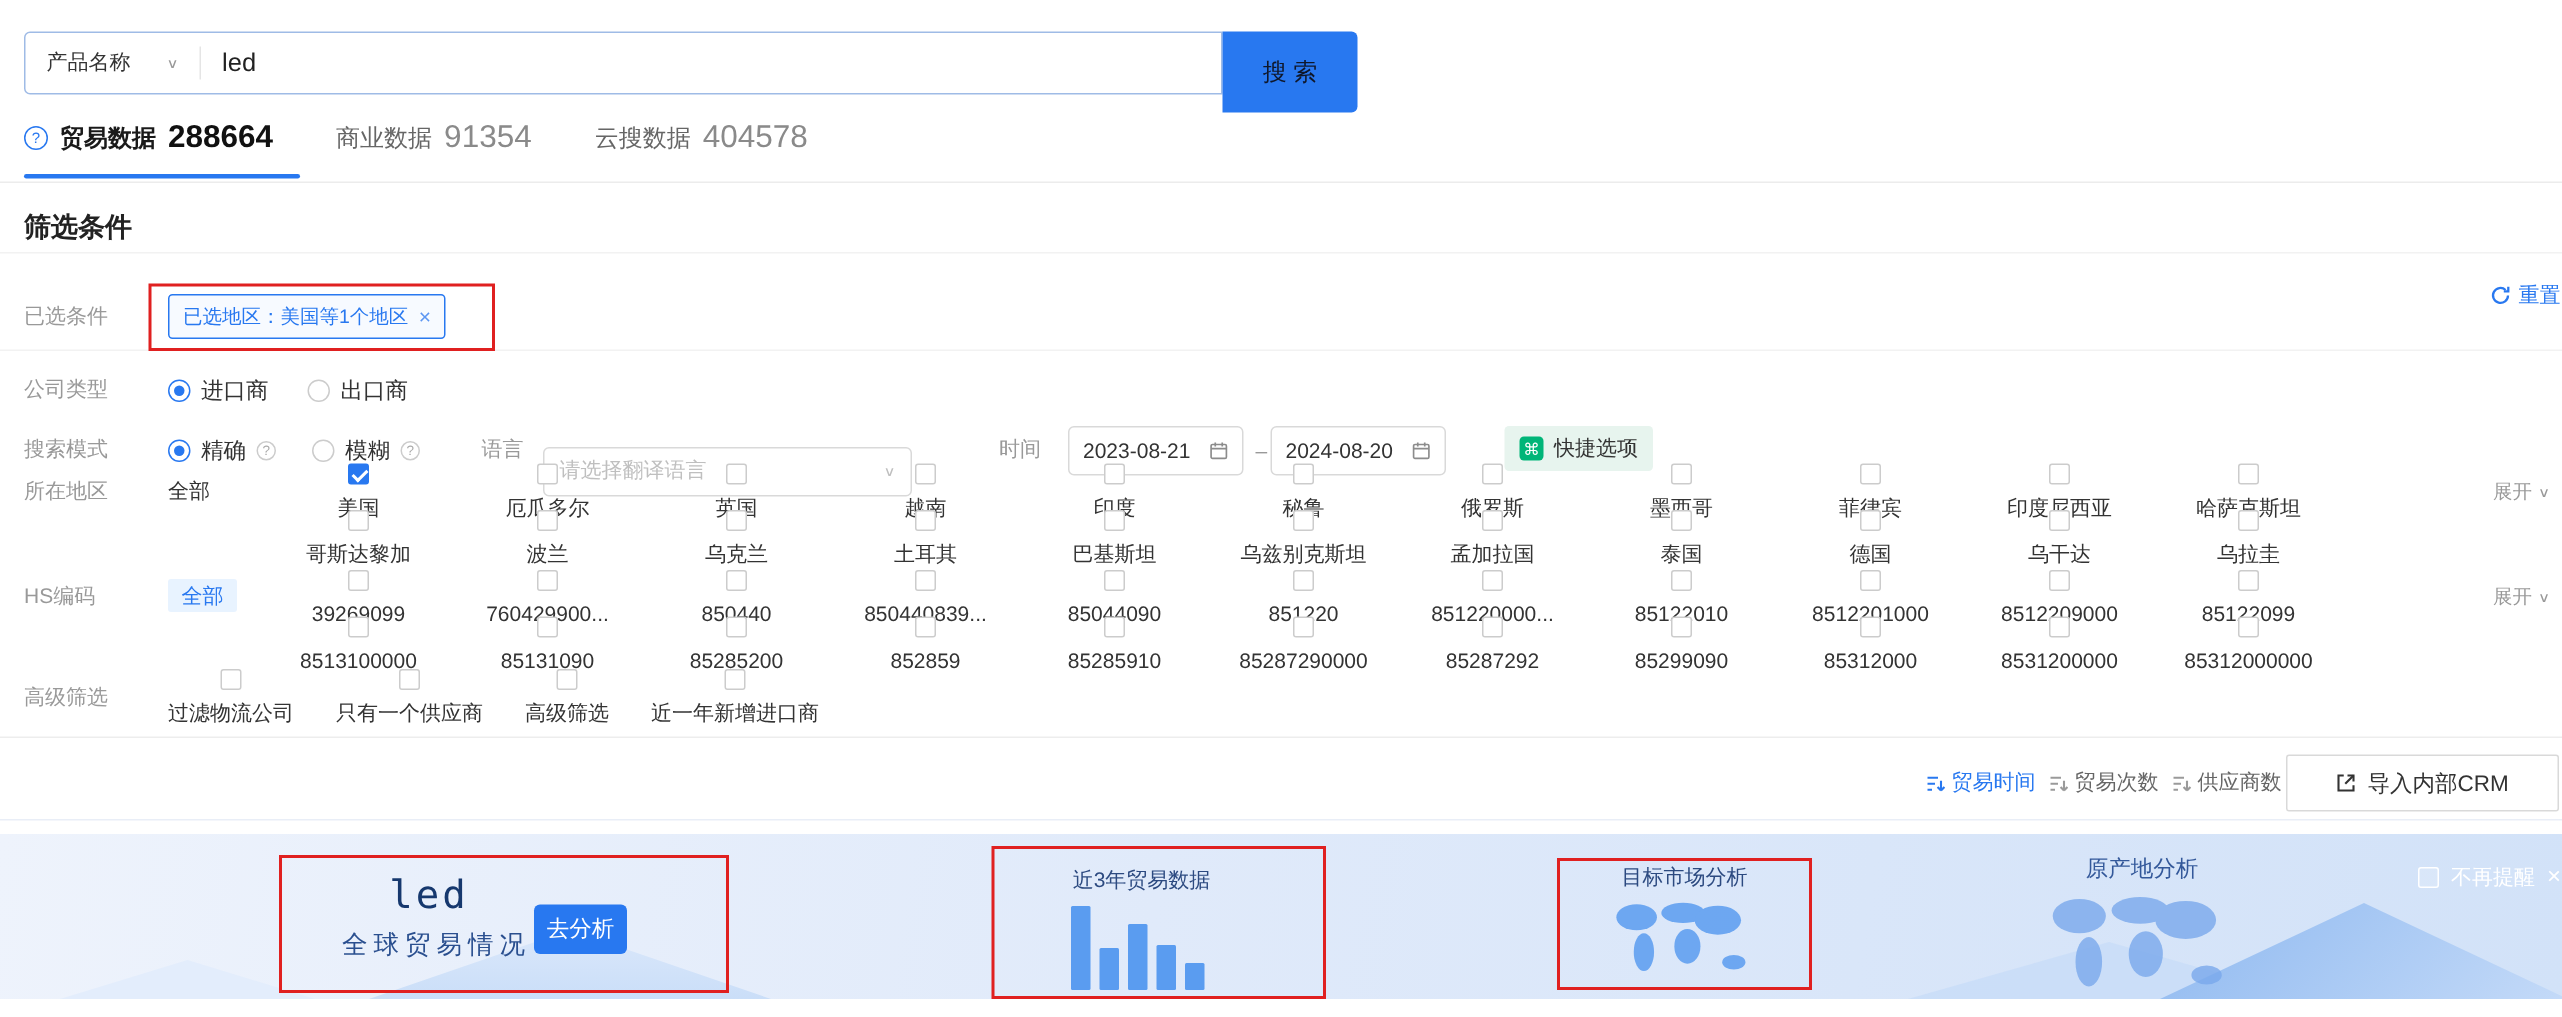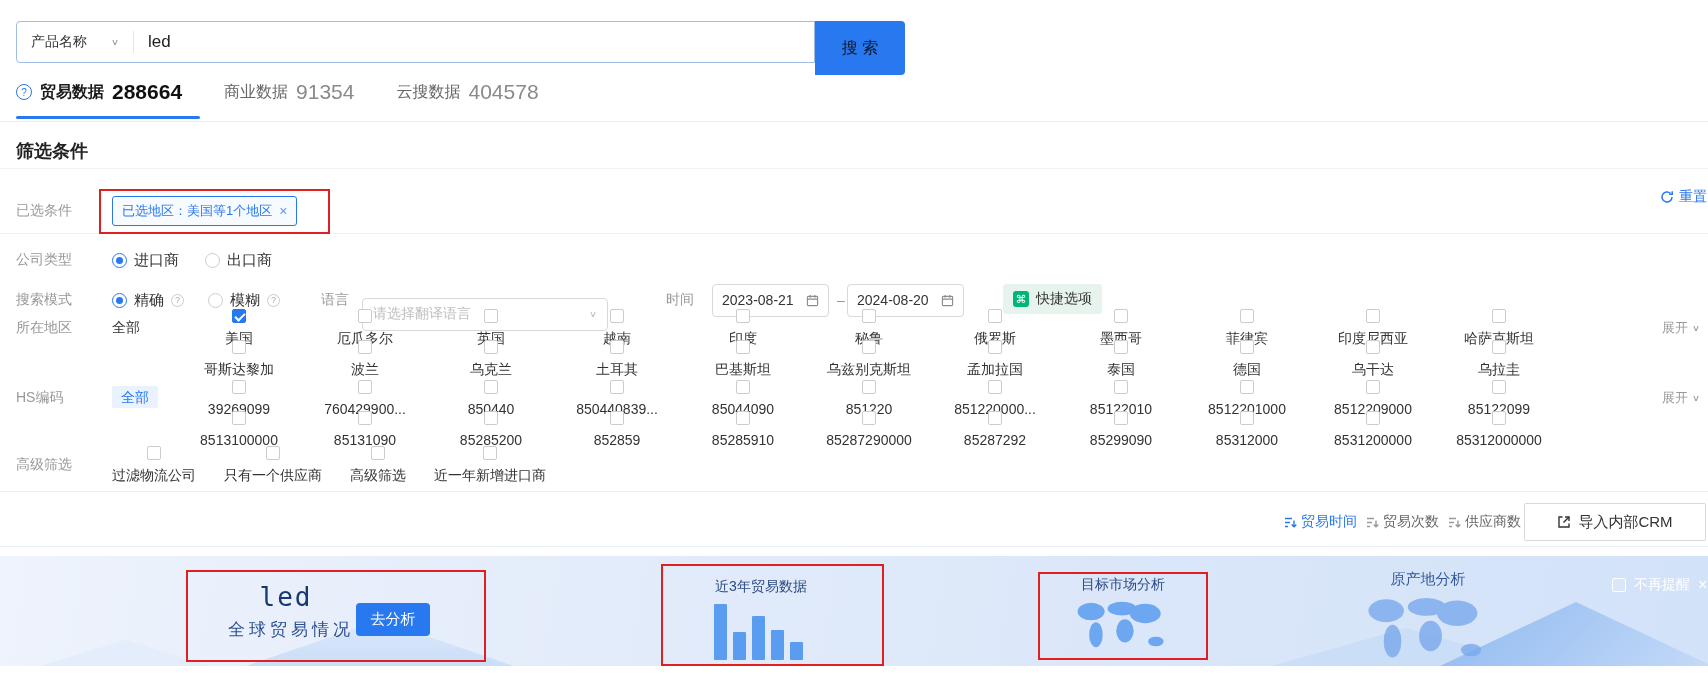--- a/index.html
+++ b/index.html
@@ -77,21 +77,21 @@
   .banner { position:absolute; left:0; top:556px; width:1708px; height:110px; background:linear-gradient(100deg,#eef3fc 0%,#e0eafa 45%,#d2e2f8 100%); overflow:hidden; }
   .mt { position:absolute; clip-path:polygon(50% 0,100% 100%,0 100%); }
   .m1 { left:1440px; top:46px; width:272px; height:64px; background:linear-gradient(135deg,#8fb9f0,#c4daf8); }
   .m2 { left:1272px; top:72px; width:268px; height:38px; background:#c9ddf8; opacity:.85; }
   .m3 { left:246px; top:64px; width:268px; height:46px; background:linear-gradient(#dbe8fb,#cadef8); }
   .m4 { left:40px; top:84px; width:170px; height:26px; background:#e3edfc; }
 
   .kw-block { position:absolute; left:228px; top:26px; width:116px; text-align:center; }
   .kw { font-family:"DejaVu Sans Mono","Liberation Mono",monospace; font-size:26px; color:#16386e; letter-spacing:2px; }
   .kw-sub { margin-top:6px; font-size:17px; color:#2a4f8f; letter-spacing:4px; white-space:nowrap; }
-  .analyze-btn { position:absolute; left:356px; top:47px; width:74px; height:33px; background:#2878f0; color:#fff; border:none; border-radius:4px; font-size:15px; cursor:pointer; font-family:inherit; }
+  .analyze-btn { position:absolute; left:356px; top:47px; width:62px; height:33px; background:#2878f0; color:#fff; border:none; border-radius:4px; font-size:15px; cursor:pointer; font-family:inherit; }
 
   .bn-card { position:absolute; cursor:pointer; }
   .bn-title { font-size:14px; color:#2c4a80; text-align:center; white-space:nowrap; }
   .bars { display:flex; align-items:flex-end; gap:6px; margin:8px 0 0 38px; height:56px; }
   .bars div { width:13px; background:#5a9cf0; border-radius:1px; }
   .map { display:block; margin:4px auto 0; }
 
   .dismiss { position:absolute; left:1612px; top:20px; display:flex; align-items:center; gap:8px; color:#fff; font-size:14px; }
   .dismiss .dbox { width:14px; height:14px; border:1px solid #fff; border-radius:2px; background:rgba(255,255,255,.15); cursor:pointer; }
   .dismiss .dx { font-size:16px; cursor:pointer; }

